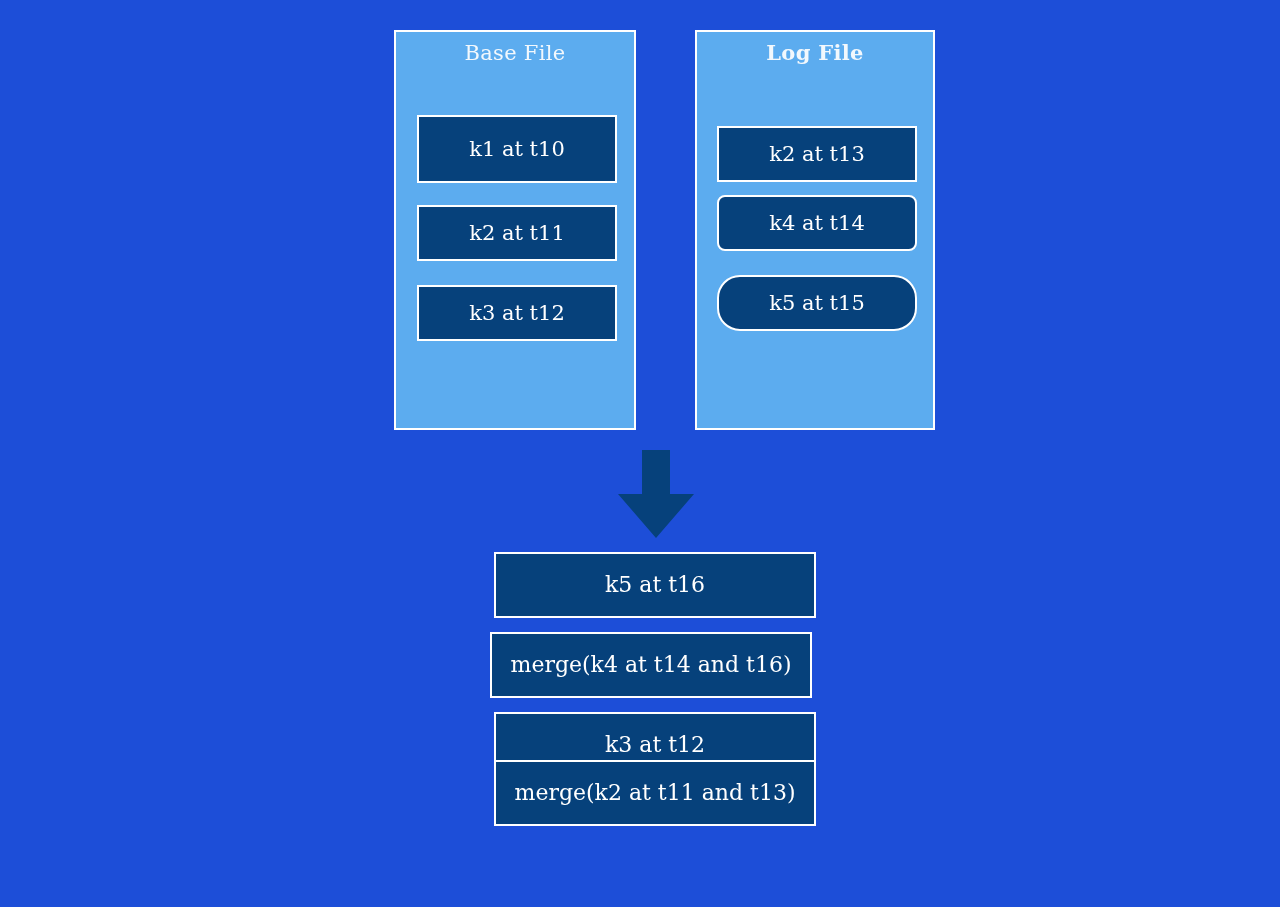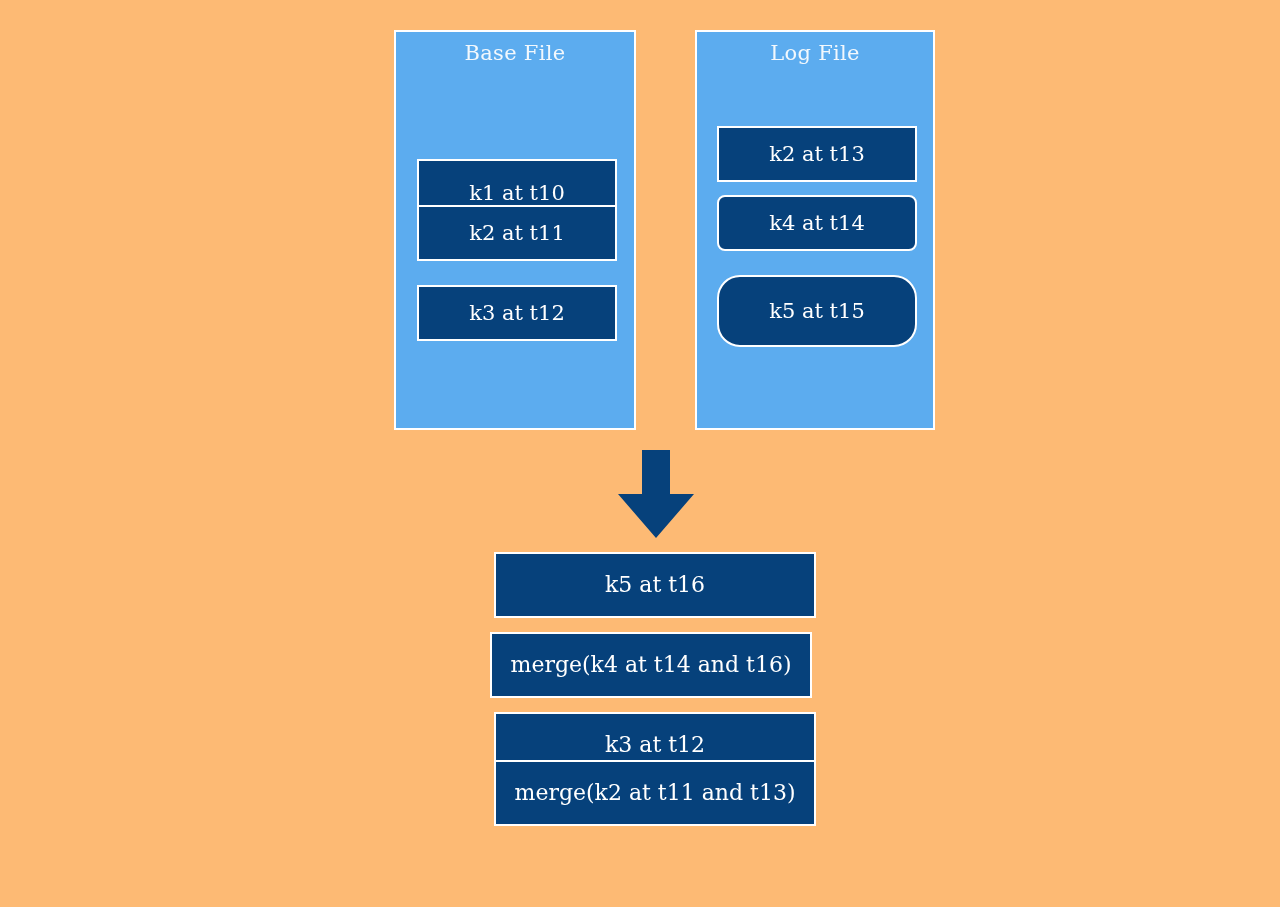--- a/index.html
+++ b/index.html
@@ -64,34 +64,34 @@
   }
 
   
   #merge-arrow {
     position: absolute;
   }
 </style>
 </head>
 <body>
 
-<div id="canvas" style="background: #fdba74;">
+<div id="canvas" style="background: #1d4ed8;">
 
   <div class="panel" id="panel-base-file" style="left: 394px; top: 30px; width: 242px; height: 400px; background: rgb(92, 172, 239); border-color: rgb(255, 255, 255);">
     <div class="panel-title" style="top: 8px;">Base File</div>
-    <div class="record" style="left: 21px; top: 83px; width: 200px; height: 68px; background: rgb(6, 65, 123); border-color: rgb(255, 255, 255); color: rgb(255, 255, 255); margin-top: 44px;">k1 at t10</div>
+    <div class="record" style="left: 21px; top: 83px; width: 200px; height: 68px; background: rgb(6, 65, 123); border-color: rgb(255, 255, 255); color: rgb(255, 255, 255);">k1 at t10</div>
     <div class="record" style="left: 21px; top: 173px; width: 200px; height: 56px; background: rgb(6, 65, 123); border-color: rgb(255, 255, 255); color: rgb(255, 255, 255);">k2 at t11</div>
     <div class="record" style="left: 21px; top: 253px; width: 200px; height: 56px; background: rgb(6, 65, 123); border-color: rgb(255, 255, 255); color: rgb(255, 255, 255);">k3 at t12</div>
   </div>
 
   <div class="panel" id="panel-log-file" style="left: 695px; top: 30px; width: 240px; height: 400px; background: rgb(92, 172, 239); border-color: rgb(255, 255, 255);">
-    <div class="panel-title" style="top: 8px;">Log File</div>
+    <div class="panel-title" style="top: 8px; font-weight: bold;">Log File</div>
     <div class="record" style="left: 20px; top: 94px; width: 200px; height: 56px; background: rgb(6, 65, 123); border-color: rgb(255, 255, 255); color: rgb(255, 255, 255);">k2 at t13</div>
     <div class="record" style="left: 20px; top: 163px; width: 200px; height: 56px; background: rgb(6, 65, 123); border-color: rgb(255, 255, 255); color: rgb(255, 255, 255); border-radius: 8px;">k4 at t14</div>
-    <div class="record" style="left: 20px; top: 243px; width: 200px; height: 72px; background: rgb(6, 65, 123); border-color: rgb(255, 255, 255); color: rgb(255, 255, 255); border-radius: 23px;">k5 at t15</div>
+    <div class="record" style="left: 20px; top: 243px; width: 200px; height: 56px; background: rgb(6, 65, 123); border-color: rgb(255, 255, 255); color: rgb(255, 255, 255); border-radius: 23px;">k5 at t15</div>
   </div>
 
   <svg id="merge-arrow" viewBox="0 0 76 88" preserveAspectRatio="none" aria-hidden="true" style="left: 618px; top: 450px; width: 76px; height: 88px;">
     <polygon id="arrow-shape" points="24,0 52,0 52,44 76,44 38,88 0,44 24,44" fill="#06417b"></polygon>
   </svg>
 
   <div id="result-group">
     <div class="record result" style="left: 494px; top: 552px; width: 322px; height: 66px; background: rgb(6, 65, 123); border-color: rgb(255, 255, 255); color: rgb(255, 255, 255);">k5 at t16</div>
     <div class="record result" style="left: 490px; top: 632px; width: 322px; height: 66px; background: rgb(6, 65, 123); border-color: rgb(255, 255, 255); color: rgb(255, 255, 255);">merge(k4 at t14 and t16)</div>
     <div class="record result" style="left: 494px; top: 712px; width: 322px; height: 66px; background: rgb(6, 65, 123); border-color: rgb(255, 255, 255); color: rgb(255, 255, 255);">k3 at t12</div>

